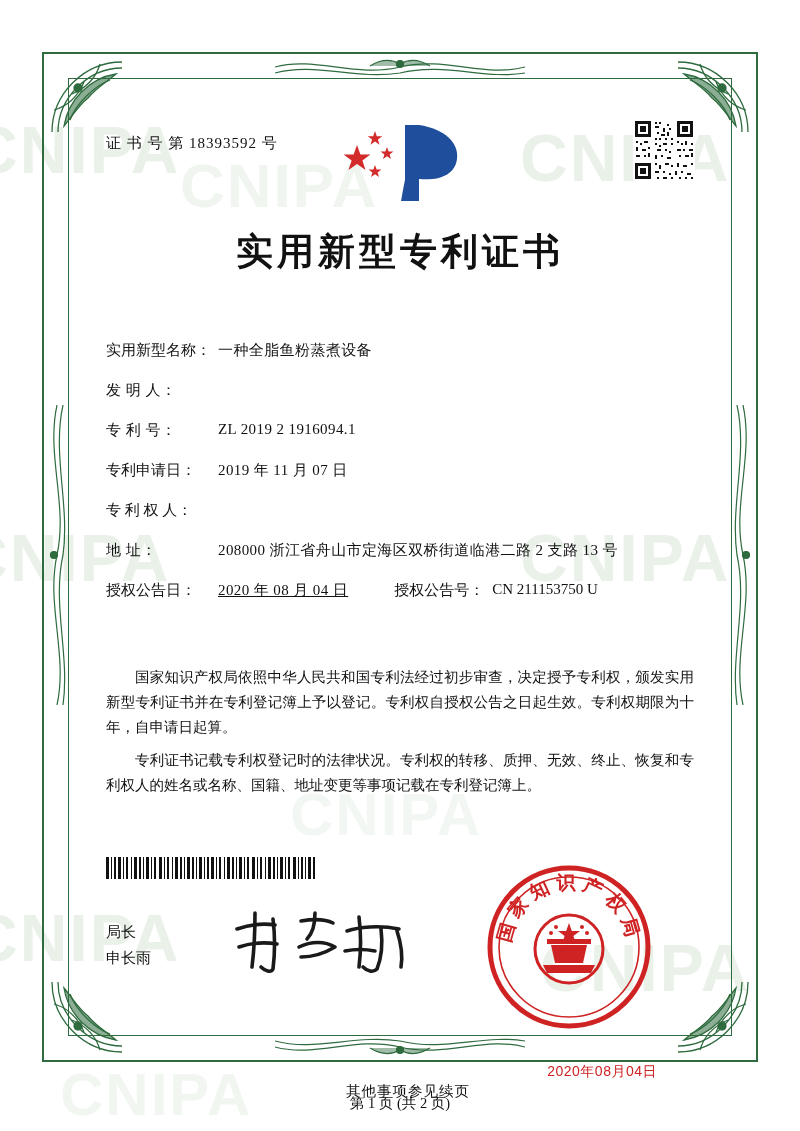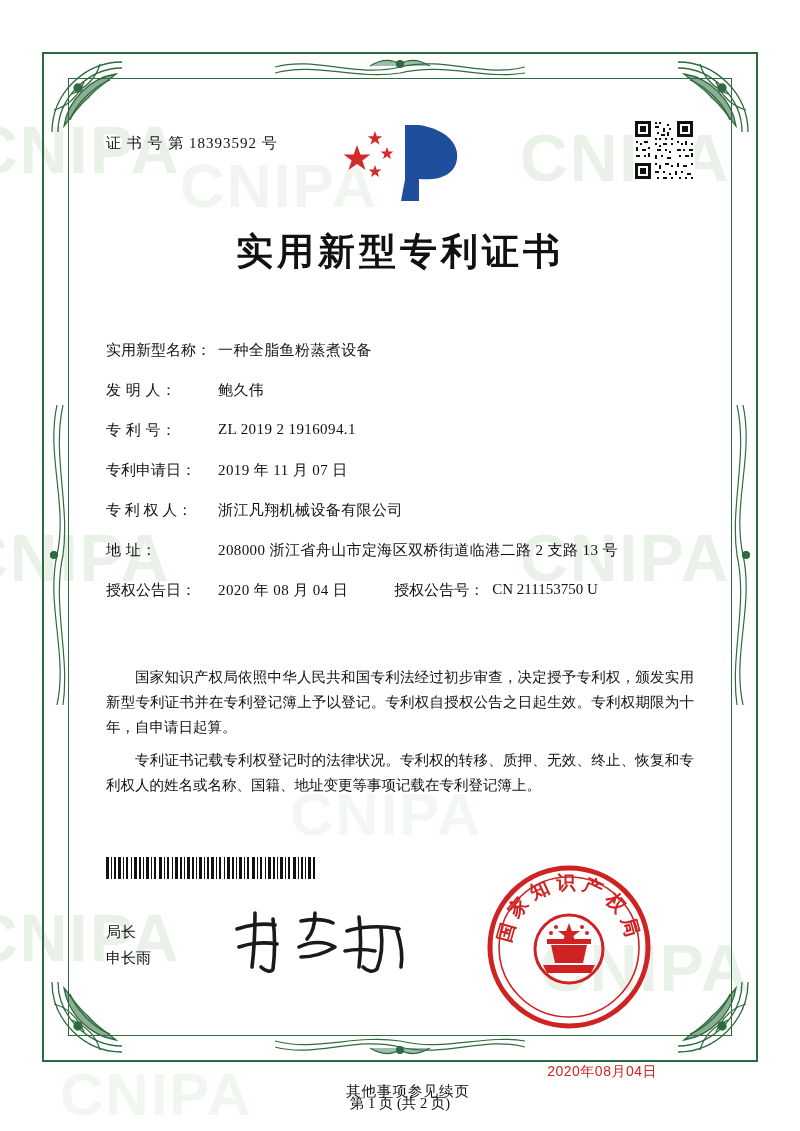--- a/index.html
+++ b/index.html
@@ -142,21 +142,21 @@
     width: 112px;
     flex: none;
     letter-spacing: 0px;
     white-space: nowrap;
   }
   .field-label.sp1 { letter-spacing: 0.5px; }
   .field-value {
     flex: 1;
     letter-spacing: .4px;
   }
-  .field-row.pair .field-value { flex: none; }
+  .field-row.pair .field-value { flex: none; text-decoration: underline; }
   .field-label2 {
     margin-left: 46px;
     white-space: nowrap;
   }
   .field-value2 {
     margin-left: 8px;
     white-space: nowrap;
   }
 
   .paragraphs {
@@ -453,36 +453,34 @@
 
     <div class="fields">
 
       <div class="field-row">
         <div class="field-label">实用新型名称：</div>
         <div class="field-value">一种全脂鱼粉蒸煮设备</div>
       </div>
 
       <div class="field-row">
         <div class="field-label sp1">发 明 人：</div>
-        <div class="field-value">鲍久伟</div>
       </div>
 
       <div class="field-row">
         <div class="field-label sp1">专 利 号：</div>
         <div class="field-value">ZL 2019 2 1916094.1</div>
       </div>
 
       <div class="field-row">
         <div class="field-label">专利申请日：</div>
         <div class="field-value">2019 年 11 月 07 日</div>
       </div>
 
       <div class="field-row">
         <div class="field-label">专 利 权 人：</div>
-        <div class="field-value">浙江凡翔机械设备有限公司</div>
       </div>
 
       <div class="field-row">
         <div class="field-label sp1">地 址：</div>
         <div class="field-value">208000 浙江省舟山市定海区双桥街道临港二路 2 支路 13 号</div>
       </div>
 
       <div class="field-row pair">
         <div class="field-label">授权公告日：</div>
         <div class="field-value">2020 年 08 月 04 日</div>

